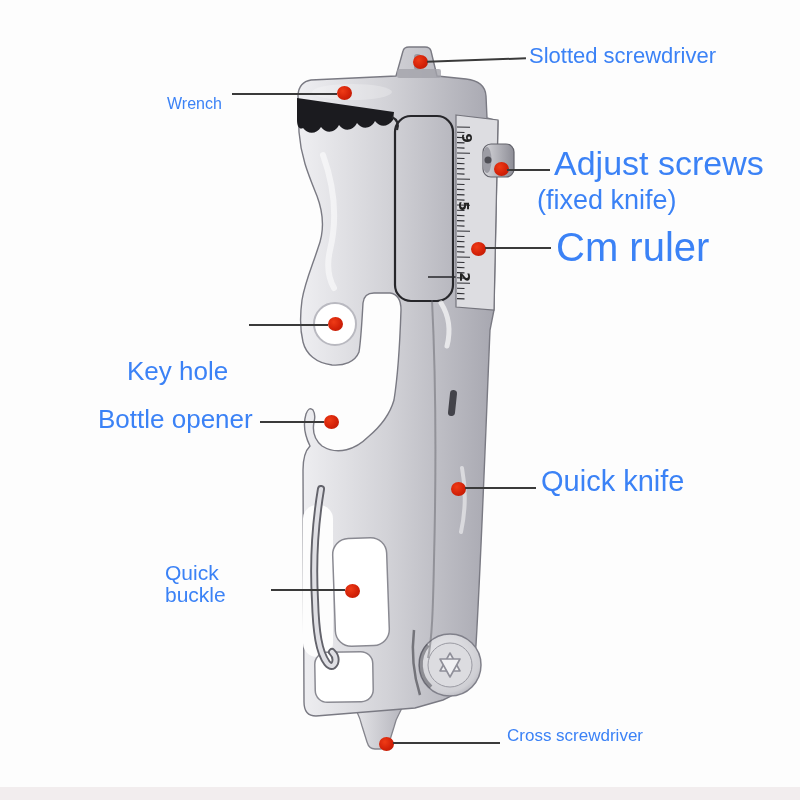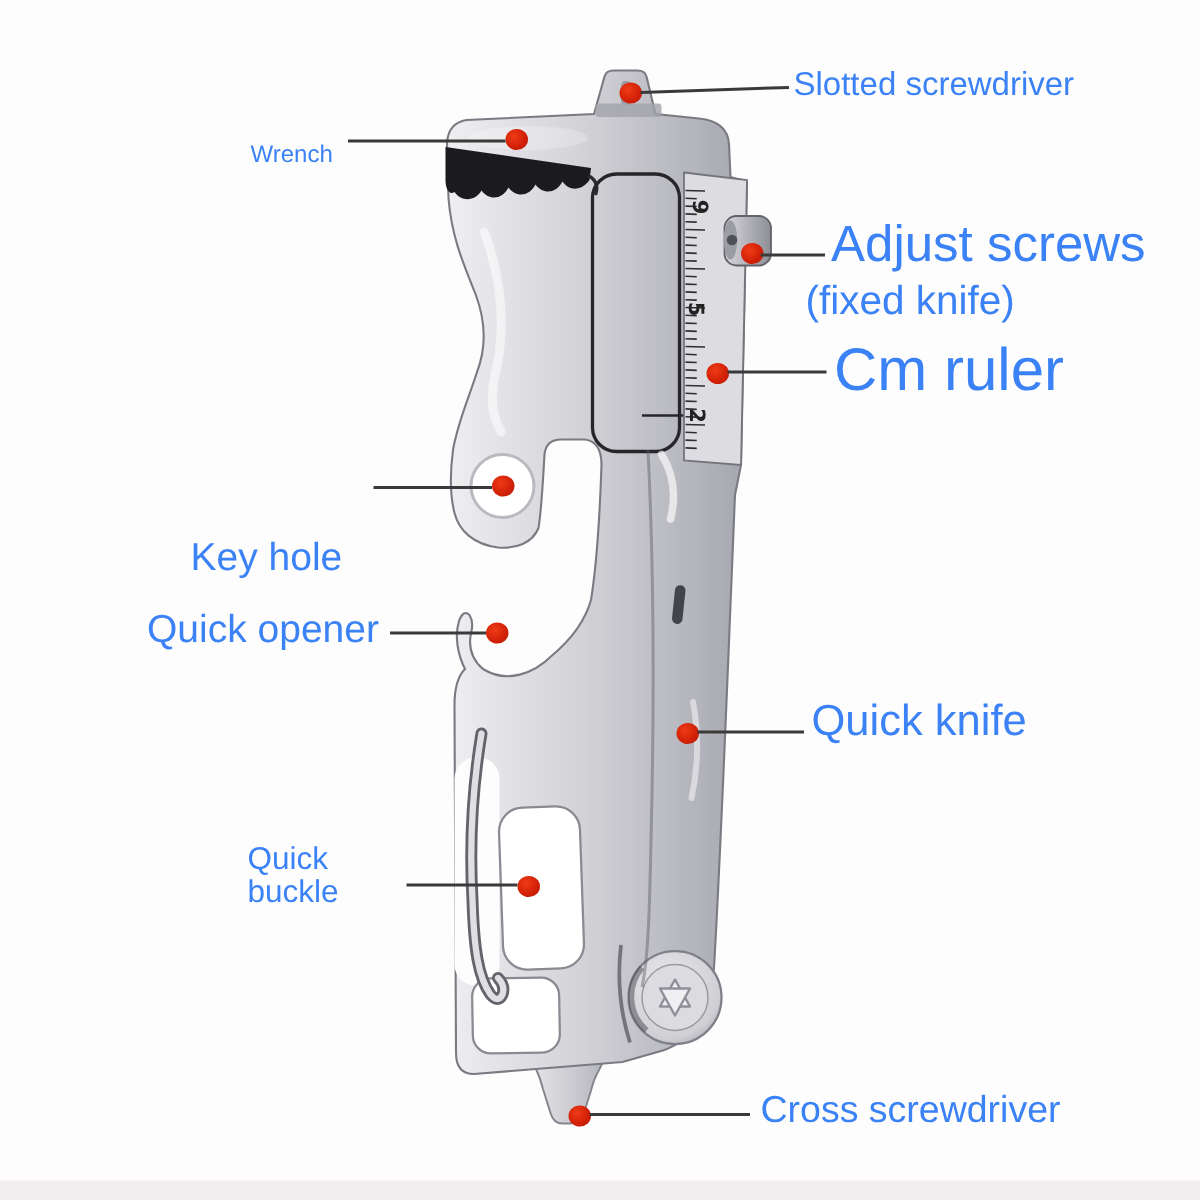--- a/index.html
+++ b/index.html
@@ -13,21 +13,21 @@
   .bottom-band{position:absolute;left:0;top:787px;width:800px;height:13px;background:#f2edee;}
   .lbl-slotted{left:529px;top:44px;font-size:22px;}
   .lbl-wrench{left:131px;top:96px;font-size:16px;margin-left:36px;}
   .lbl-adjust{left:554px;top:145px;font-size:34px;text-align:right;}
   .lbl-adjust-note{left:537px;top:186px;font-size:27px;}
   .lbl-cmruler{left:556px;top:226px;font-size:40px;}
   .lbl-keyhole{left:127px;top:310px;font-size:26px;margin-top:48px;}
   .lbl-bottle{left:98px;top:406px;font-size:26px;}
   .lbl-knife{left:541px;top:466px;font-size:29px;}
   .lbl-buckle{left:165px;top:562px;font-size:21px;width:92px;white-space:normal;text-align:left;}
-  .lbl-cross{left:507px;top:727px;font-size:25px;}
+  .lbl-cross{left:507px;top:727px;font-size:17px;}
 </style>
 </head>
 <body>
 
 <div class="stage">
 
   <svg class="tool-svg" viewBox="0 0 800 800">
     <defs>
       <linearGradient id="gBody" x1="0" y1="0" x2="1" y2="0">
         <stop offset="0" stop-color="#efeff2"></stop>
@@ -191,21 +191,21 @@
 
   <div>
     <div class="dot" style="left:328px;top:317px;"></div>
     <div class="leader" style="left:249px;top:324px;width:79px;"></div>
     <div class="lbl lbl-keyhole">Key hole</div>
   </div>
 
   <div>
     <div class="dot" style="left:324px;top:415px;"></div>
     <div class="leader" style="left:260px;top:421px;width:64px;"></div>
-    <div class="lbl lbl-bottle">Quick opener</div>
+    <div class="lbl lbl-bottle">Bottle opener</div>
   </div>
 
   <div>
     <div class="dot" style="left:451px;top:482px;"></div>
     <div class="leader" style="left:465px;top:487px;width:71px;"></div>
     <div class="lbl lbl-knife">Quick knife</div>
   </div>
 
   <div>
     <div class="dot" style="left:345px;top:584px;"></div>

